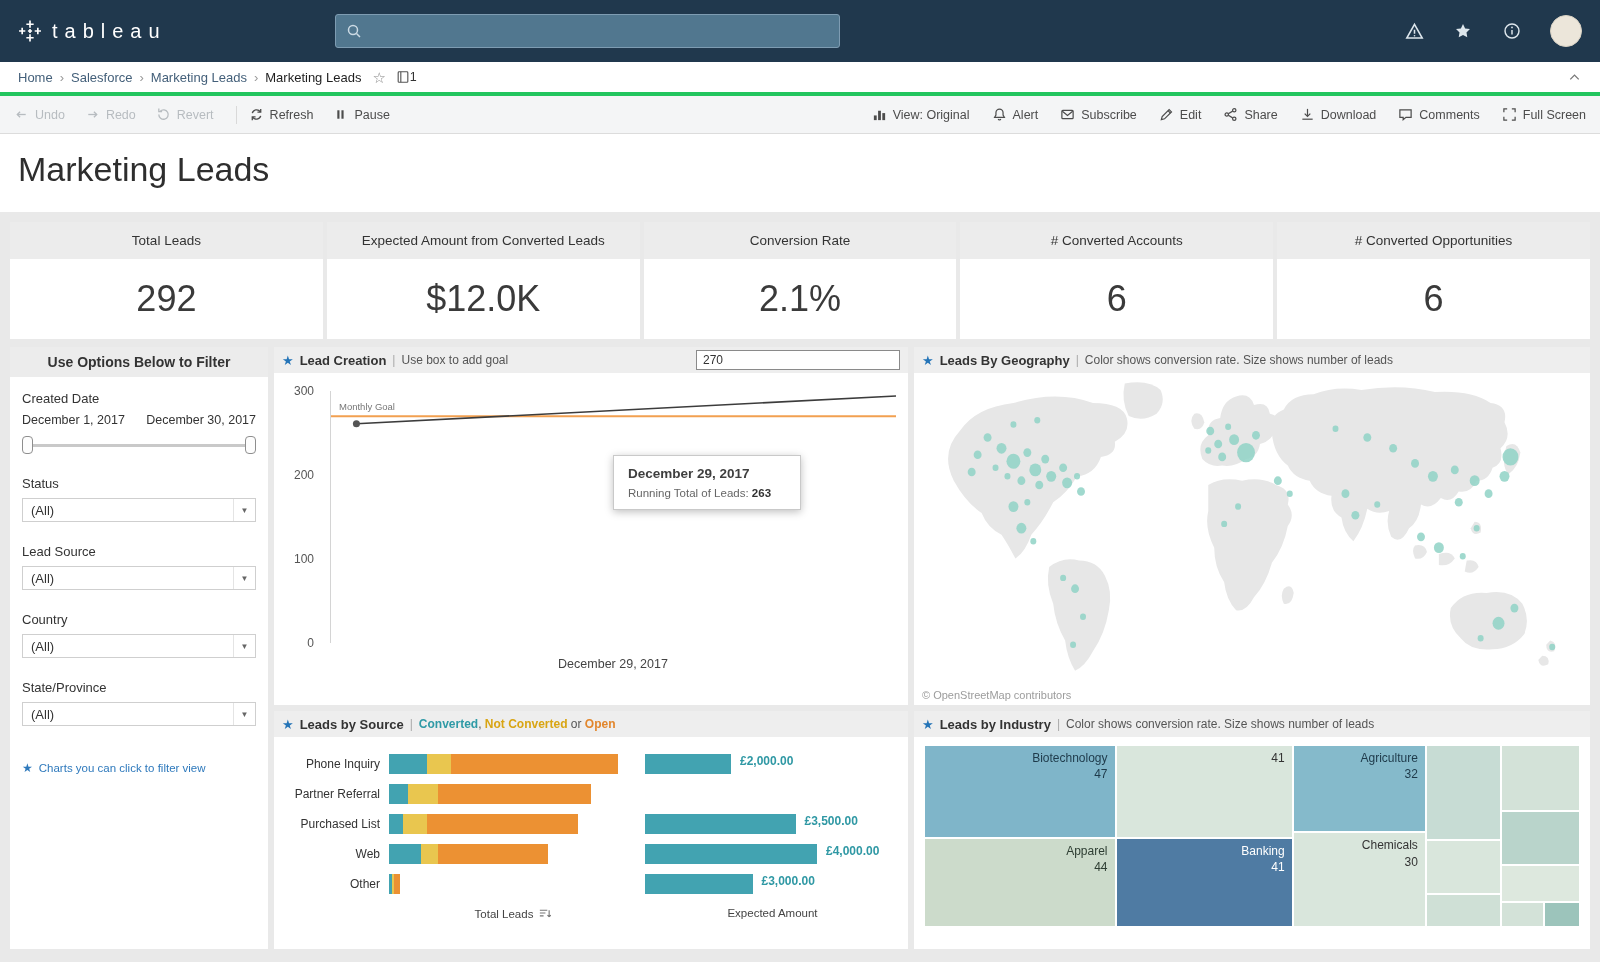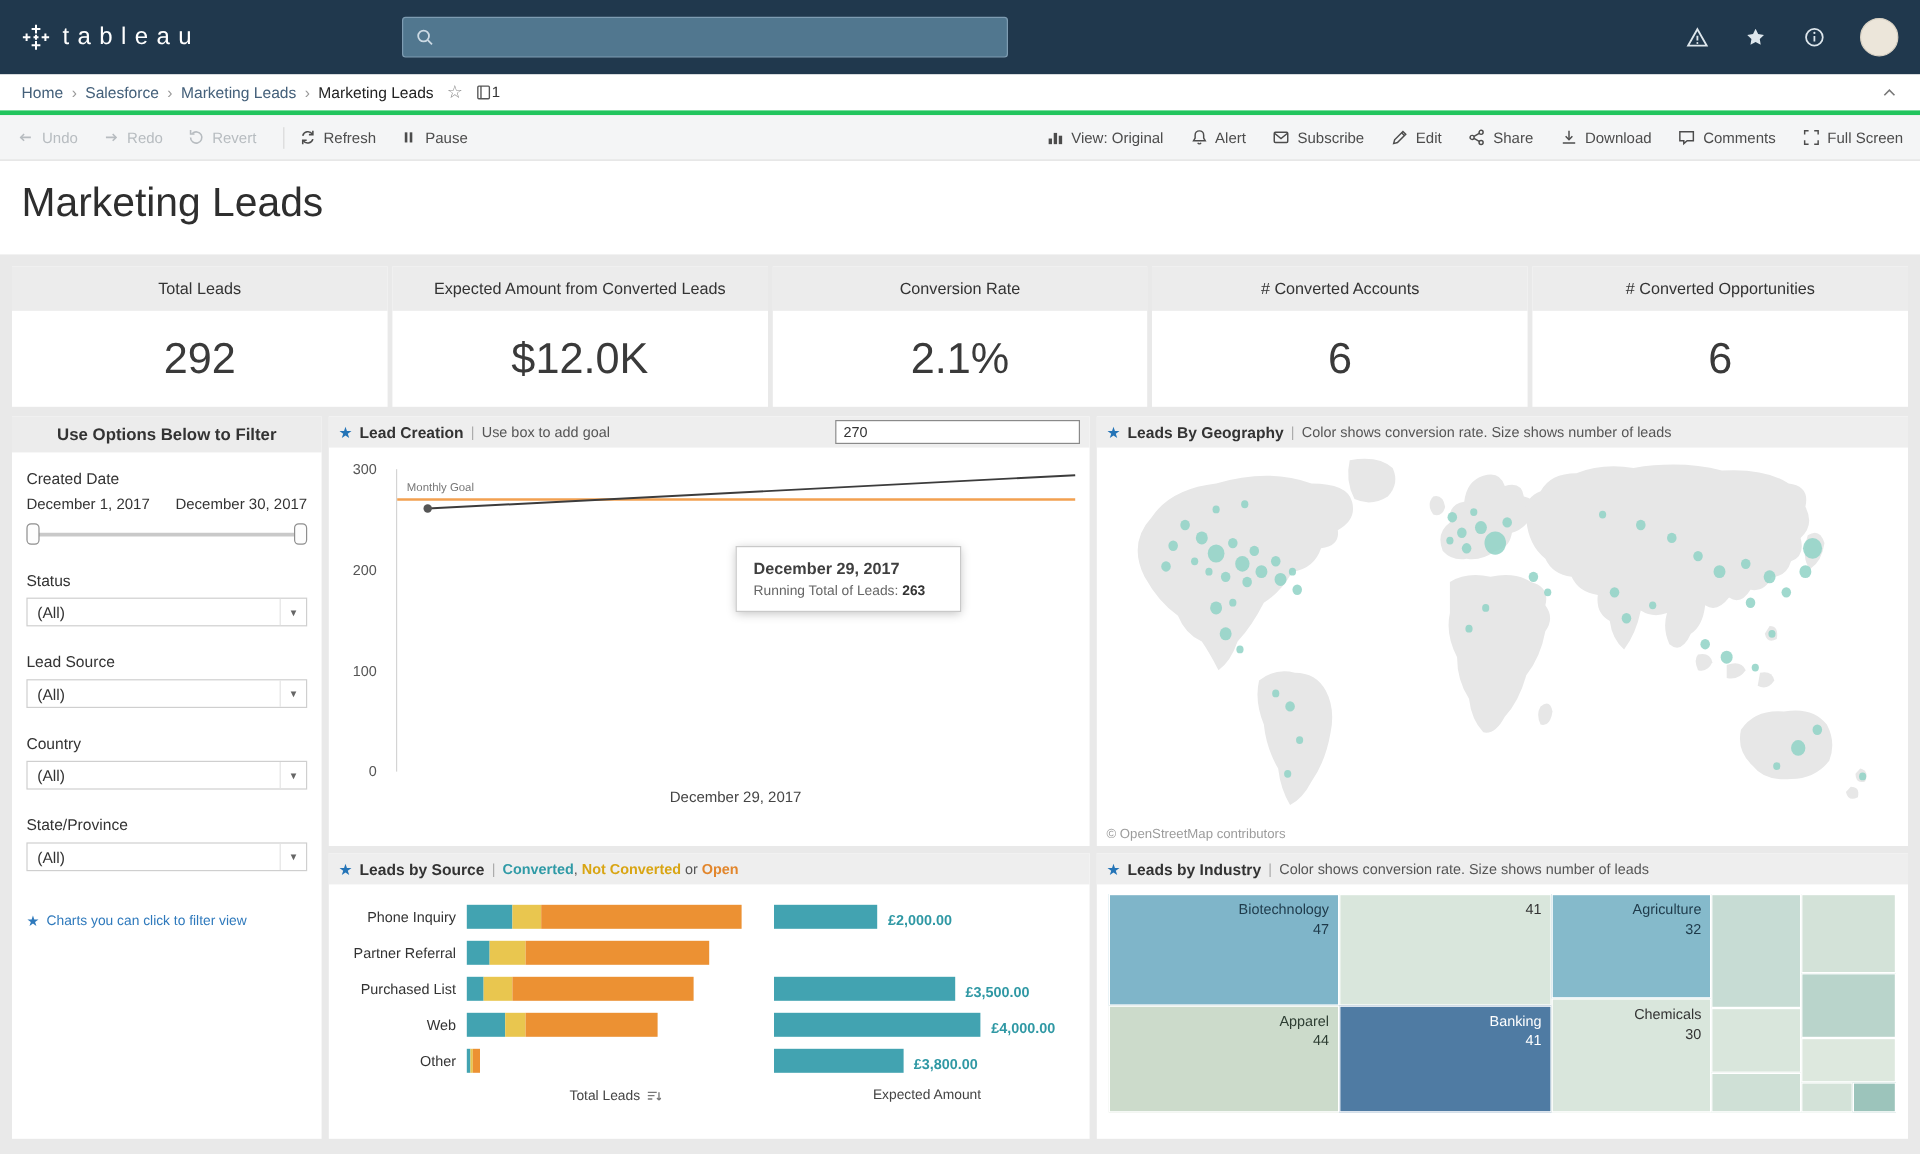--- a/index.html
+++ b/index.html
@@ -88,21 +88,21 @@
   .tt-line b { color:#333; }
   .lc-xlabel { position:absolute; left:56px; right:12px; top:284px; text-align:center; font-size:12.5px; color:#444; }
 
   
   .src { height:238px; }
   .lg-teal { color:#2f9aa6; } .lg-gold { color:#d9a513; } .lg-orange { color:#e2862c; }
   .src-rows { padding:12px 10px 0 10px; }
   .src-row { display:flex; align-items:center; height:30px; }
   .src-label { width:105px; text-align:right; padding-right:9px; font-size:12px; color:#333; flex:none; }
   .src-stack { display:flex; height:20px; width:248px; flex:none; }
-  .src-amt { display:flex; align-items:flex-end; height:20px; flex:1; margin-left:8px; gap:9px; }
+  .src-amt { display:flex; align-items:flex-start; height:20px; flex:1; margin-left:8px; gap:9px; }
   .src-amt-bar { height:20px; flex:none; }
   .src-amt-label { font-size:12px; font-weight:bold; white-space:nowrap; }
   .src-axes { display:flex; margin-top:8px; padding-left:115px; font-size:11.5px; color:#444; }
   .ax-left { width:248px; display:flex; justify-content:center; align-items:center; gap:5px; }
   .ax-right { flex:1; text-align:center; }
 
   
   .geo { height:358px; display:flex; flex-direction:column; }
   .geo-map { position:relative; flex:1; margin:4px; }
   .map-svg { width:100%; height:100%; }
@@ -462,21 +462,21 @@
             </div>
             <div class="src-row">
               <div class="src-label">Other</div>
               <div class="src-stack">
                 <div class="src-seg" style="width: 2.7px; background: rgb(66, 163, 177);"></div>
                 <div class="src-seg" style="width: 2.7px; background: rgb(233, 198, 79);"></div>
                 <div class="src-seg" style="width: 5.4px; background: rgb(236, 145, 51);"></div>
               </div>
               <div class="src-amt">
                 <div class="src-amt-bar" style="width: 107.5px; background: rgb(66, 163, 177);"></div>
-                <span class="src-amt-label" style="color: rgb(47, 152, 164);">£3,800.00</span>
+                <span class="src-amt-label" style="color: rgb(47, 152, 164);">£3,000.00</span>
               </div>
             </div>
           </div>
         <div class="src-axes">
           <span class="ax-left">
             <span>Total Leads</span>
             <svg width="13" height="13" viewBox="0 0 14 13" stroke="#777" fill="none" stroke-width="1.2">
               <path d="M2 3h8M2 6h6M2 9h4"></path>
                 <path d="M12 3v7M12 10l-1.8-1.8M12 10l1.8-1.8"></path>
             </svg>

